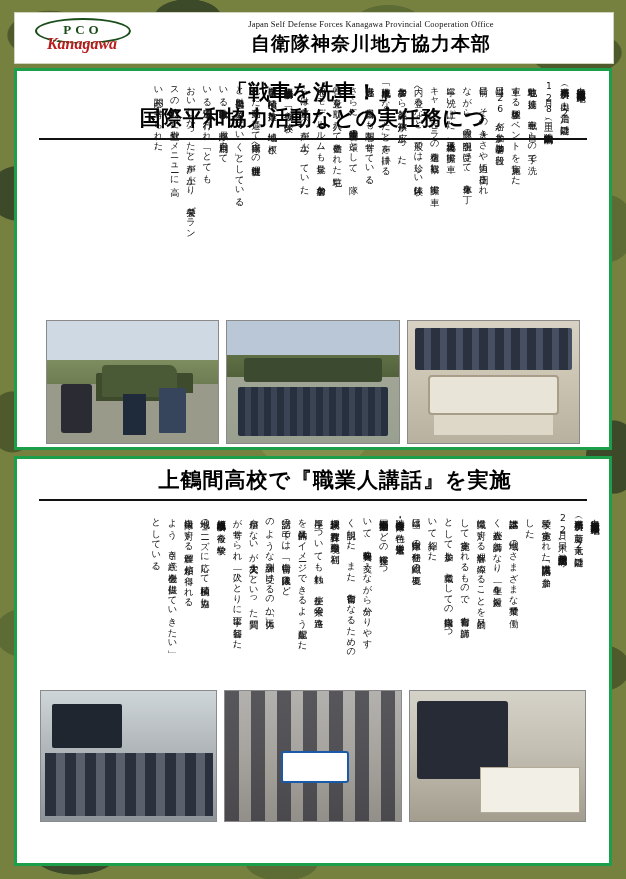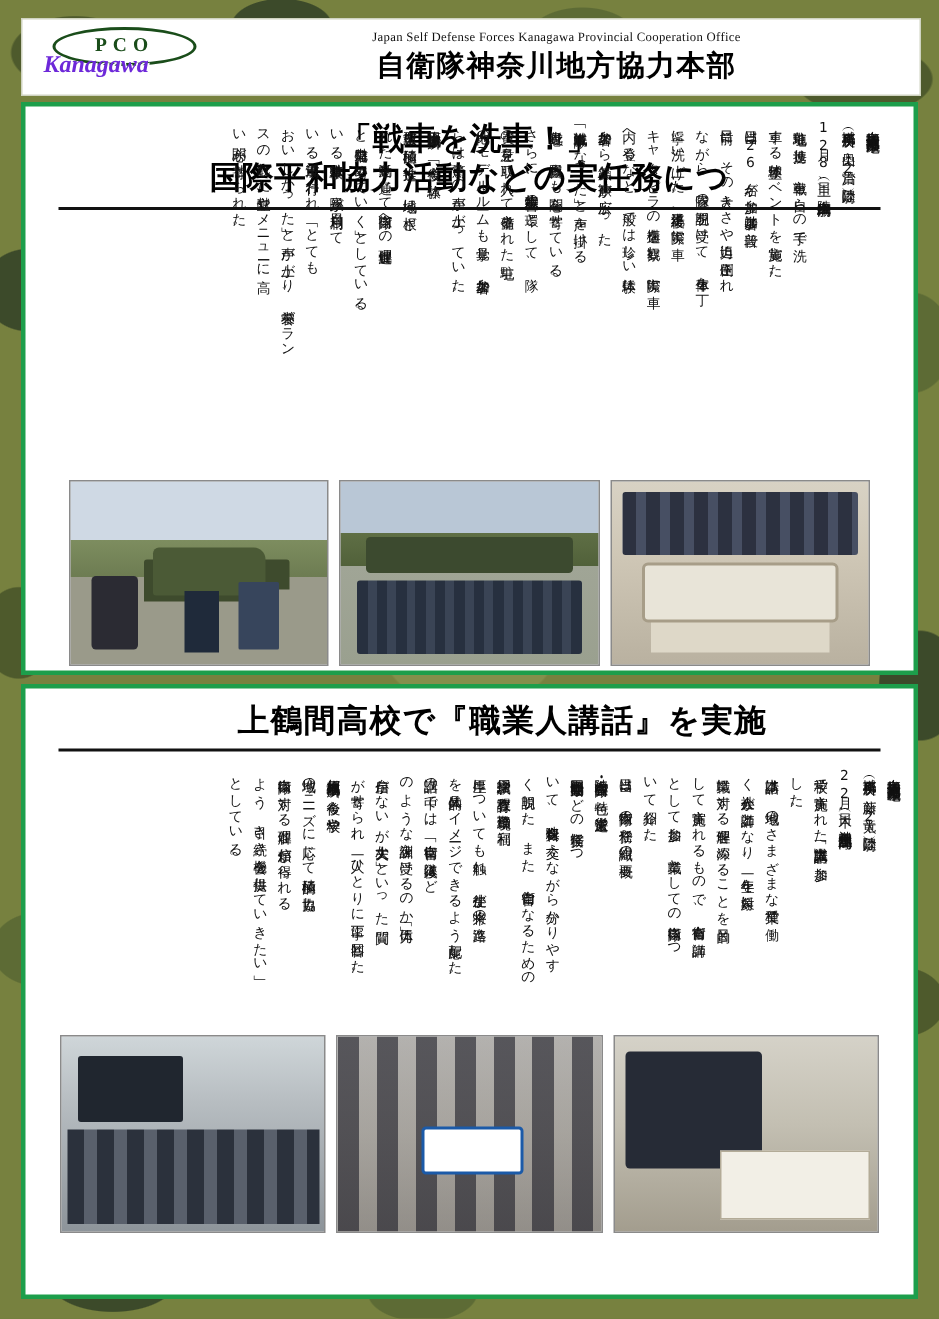--- a/index.html
+++ b/index.html
@@ -72,21 +72,22 @@
     font-size: 13px;
     letter-spacing: 4px;
     text-align: center;
     line-height: 20px;
     font-family: "Liberation Serif", serif;
   }
   .logo-script {
     position: absolute;
     left: 8px; top: 20px;
     width: 106px;
-    color: #6d28d9;
+    text-align: center;
+    color: #b91c1c;
     font-size: 16px;
     font-style: italic;
     font-family: "Liberation Serif", serif;
     font-weight: bold;
     text-shadow: 1px 1px 0 #fff;
   }
   .header-text {
     flex: 1;
     text-align: center;
     padding-right: 12px;

